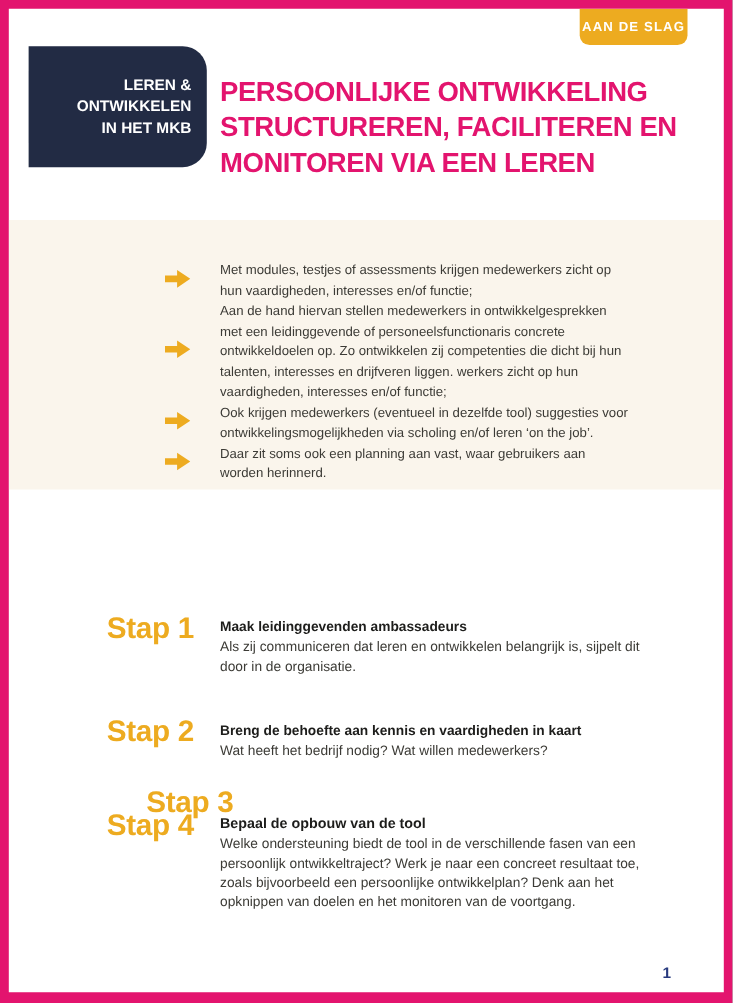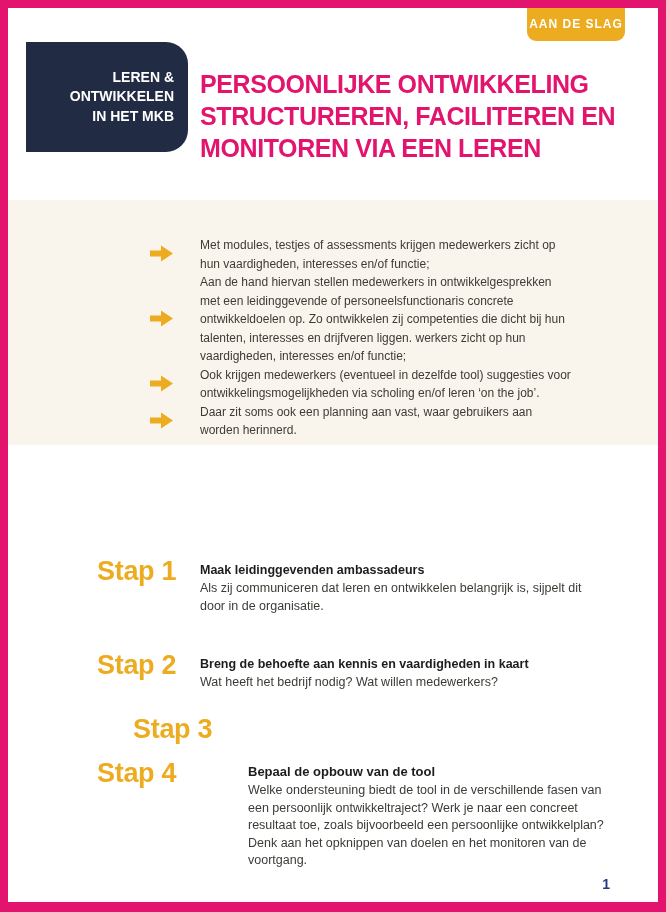--- a/index.html
+++ b/index.html
@@ -75,21 +75,21 @@
   }
   
   .step{
     position:absolute;left:89px;
     display:flex;align-items:flex-start;
     width:520px;
   }
   .step-1{top:550px;}
   .step-2{top:644px;}
   .step-3{top:708px;margin-left:36px;}
-  .step-4{top:752px;gap:48px;}
+  .step-4{top:729px;}
   .step .label{
     flex:0 0 103px;
     color:var(--yellow,#EDAB20);
     font-size:27px;font-weight:800;letter-spacing:-0.3px;line-height:1;
   }
   .step .content{width:405px;padding-top:4px;}
   .step .step-title{
     font-size:12.5px;font-weight:bold;color:var(--title-text,#1D1D1B);
     line-height:16px;margin-bottom:2px;
   }

